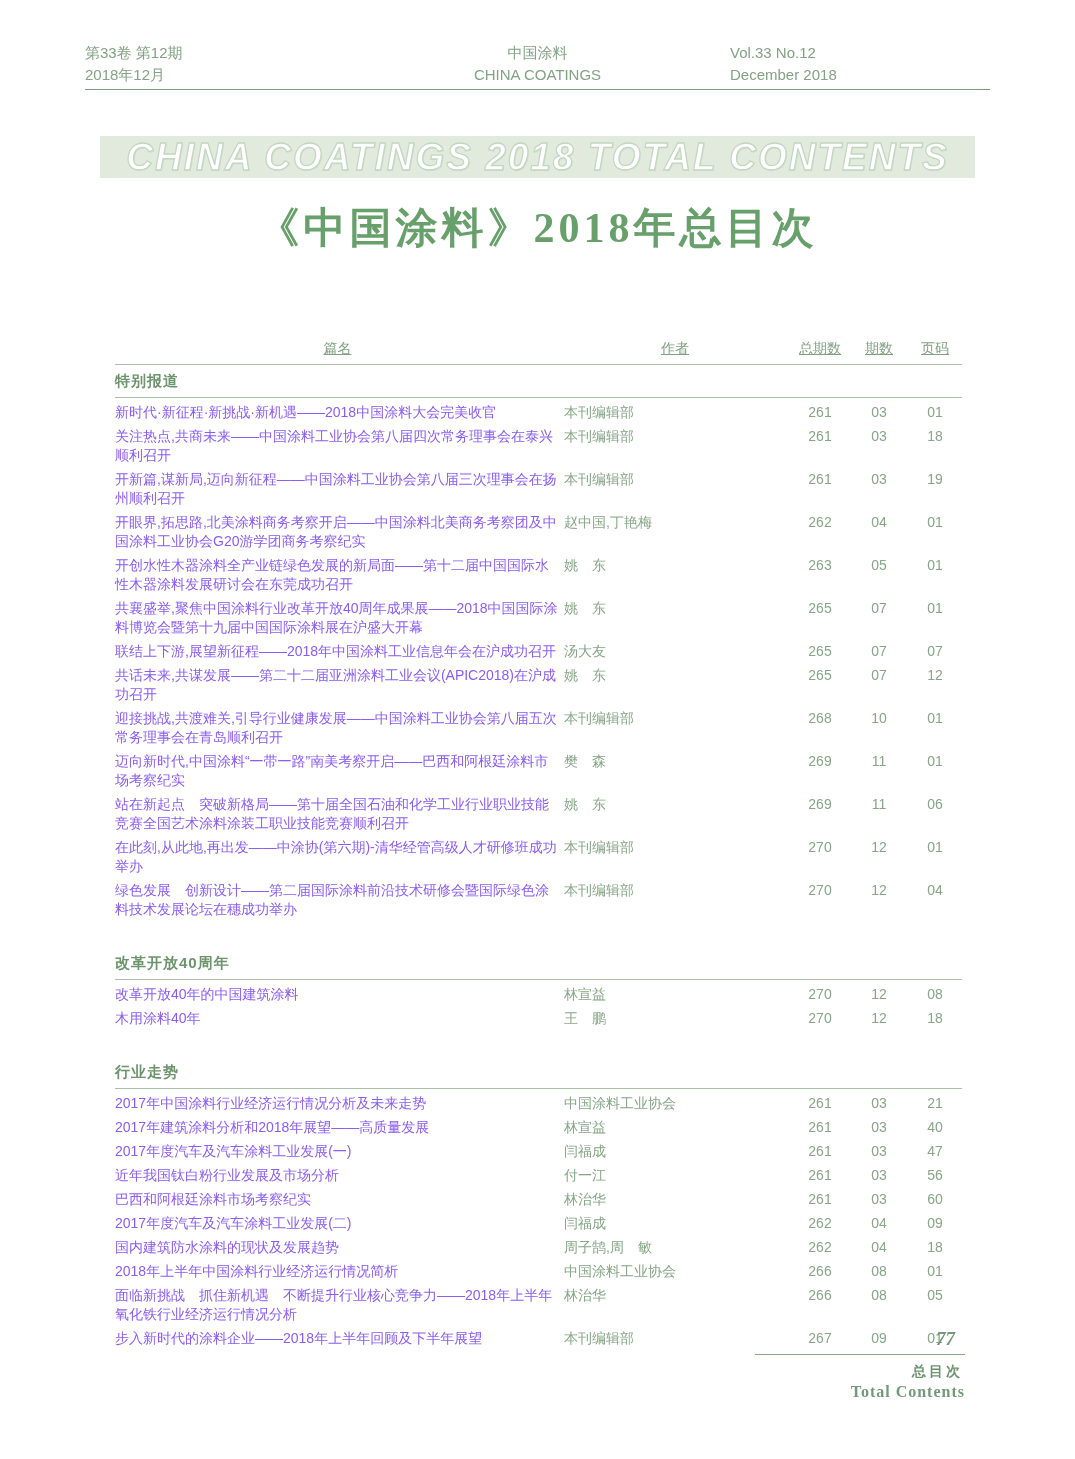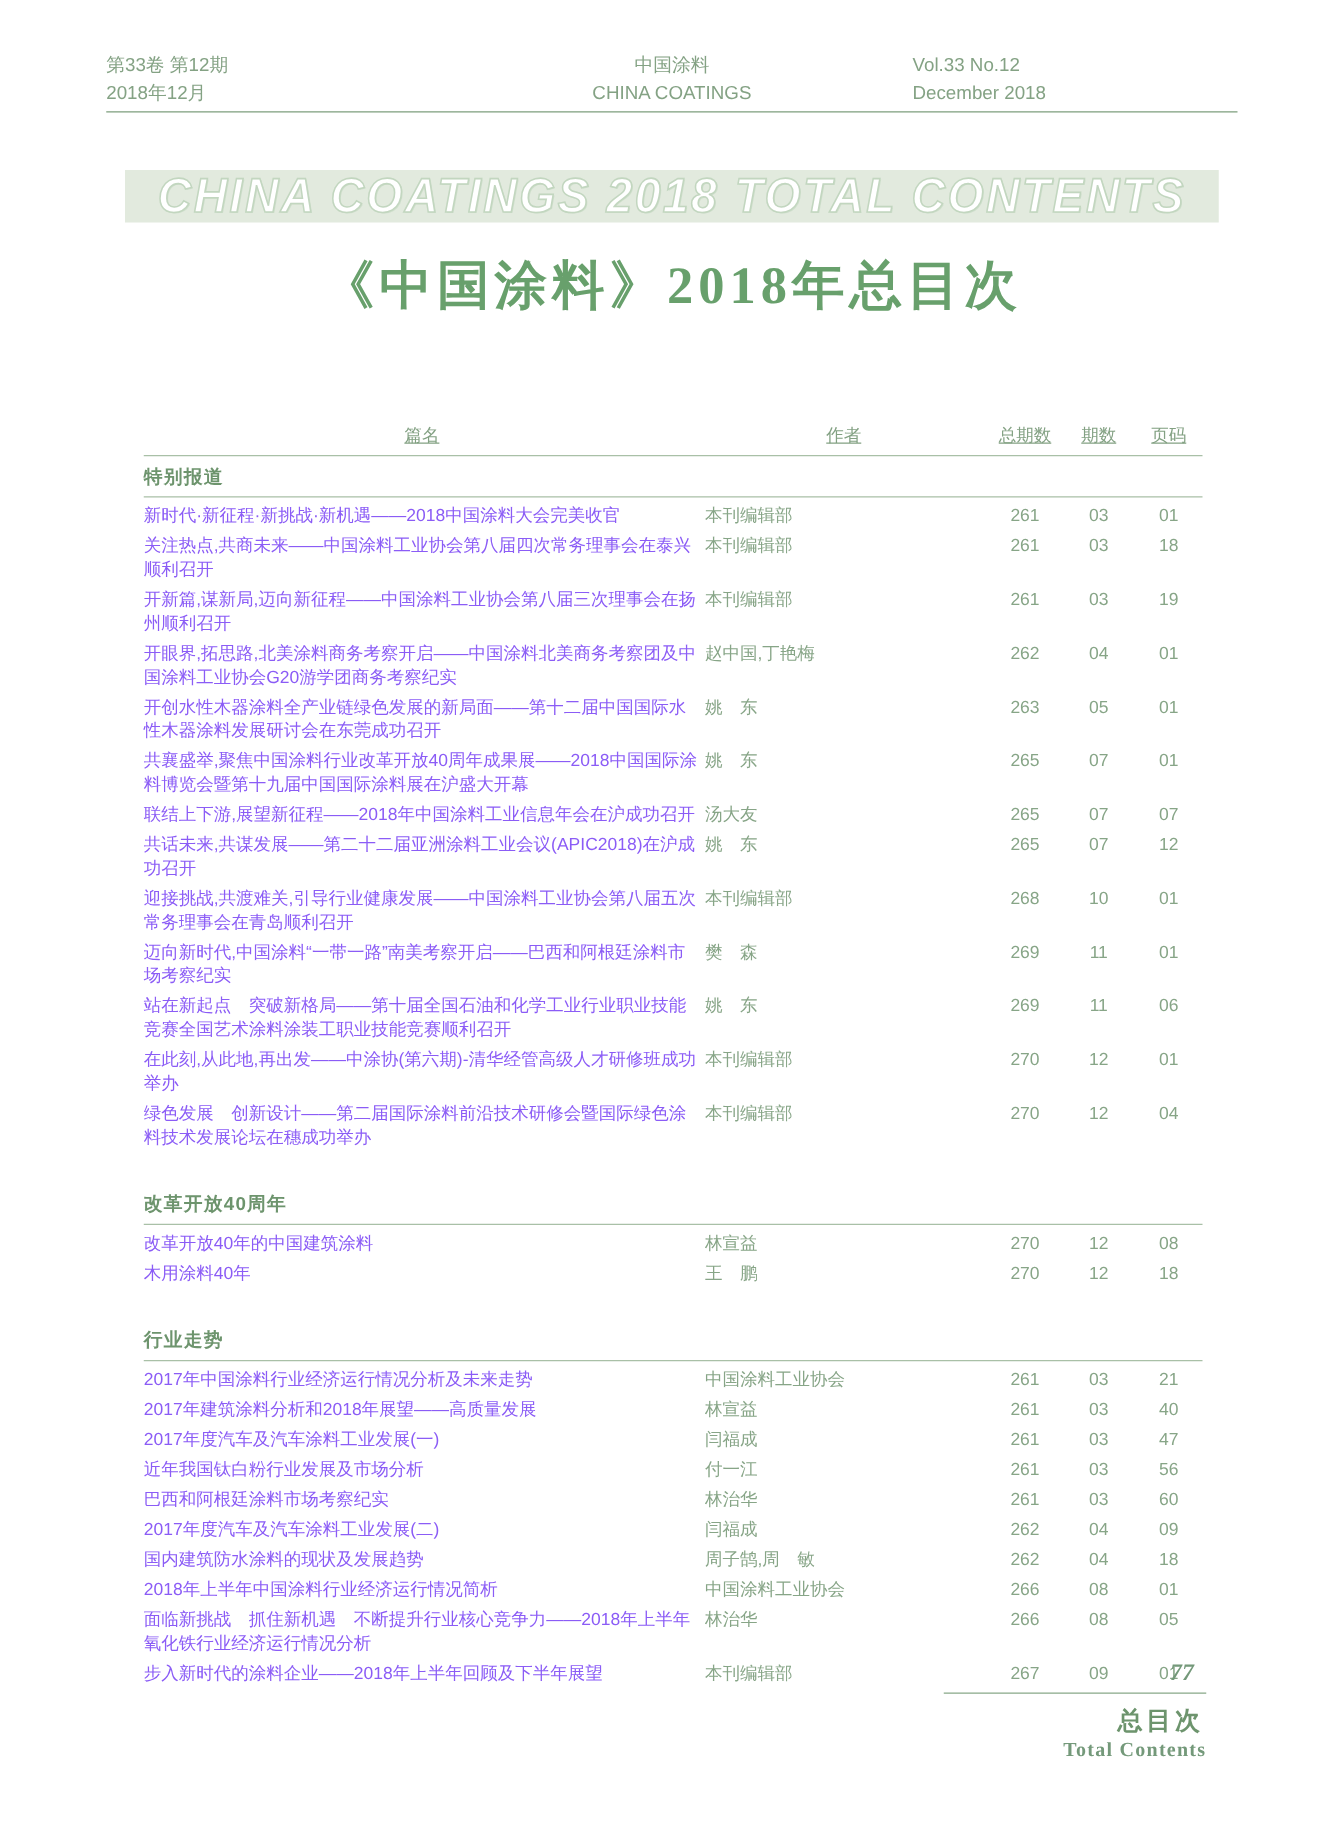--- a/index.html
+++ b/index.html
@@ -71,21 +71,21 @@
     position:absolute;top:1328px;right:110px;
     width:210px;text-align:right;color:#6d946d;
   }
   .footer .pagenum{
     font-family:"Liberation Serif","DejaVu Serif",serif;
     font-style:italic;font-weight:bold;font-size:19px;
     padding-right:10px;padding-bottom:4px;color:#74997a;
   }
   .footer .footer-rule{border-bottom:1.5px solid #88a888;width:210px;}
   .footer .footer-cn{
-    font-weight:bold;font-size:20px;letter-spacing:3px;
+    font-weight:bold;font-size:14px;letter-spacing:3px;
     padding:8px 2px 2px 0;color:#6d946d;
   }
   .footer .footer-en{
     font-family:"Liberation Serif","DejaVu Serif",serif;
     font-weight:bold;font-size:16px;color:#74997a;letter-spacing:1px;
   }
 </style>
 </head>
 <body>
 

